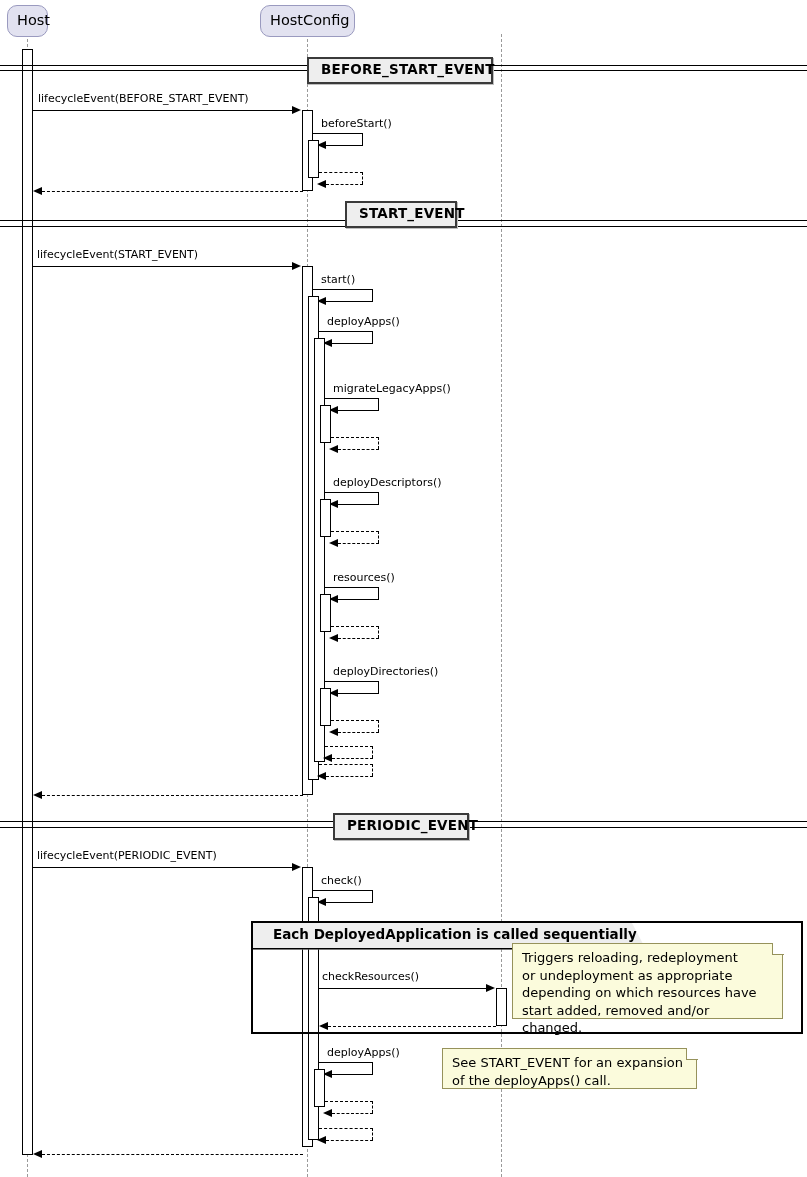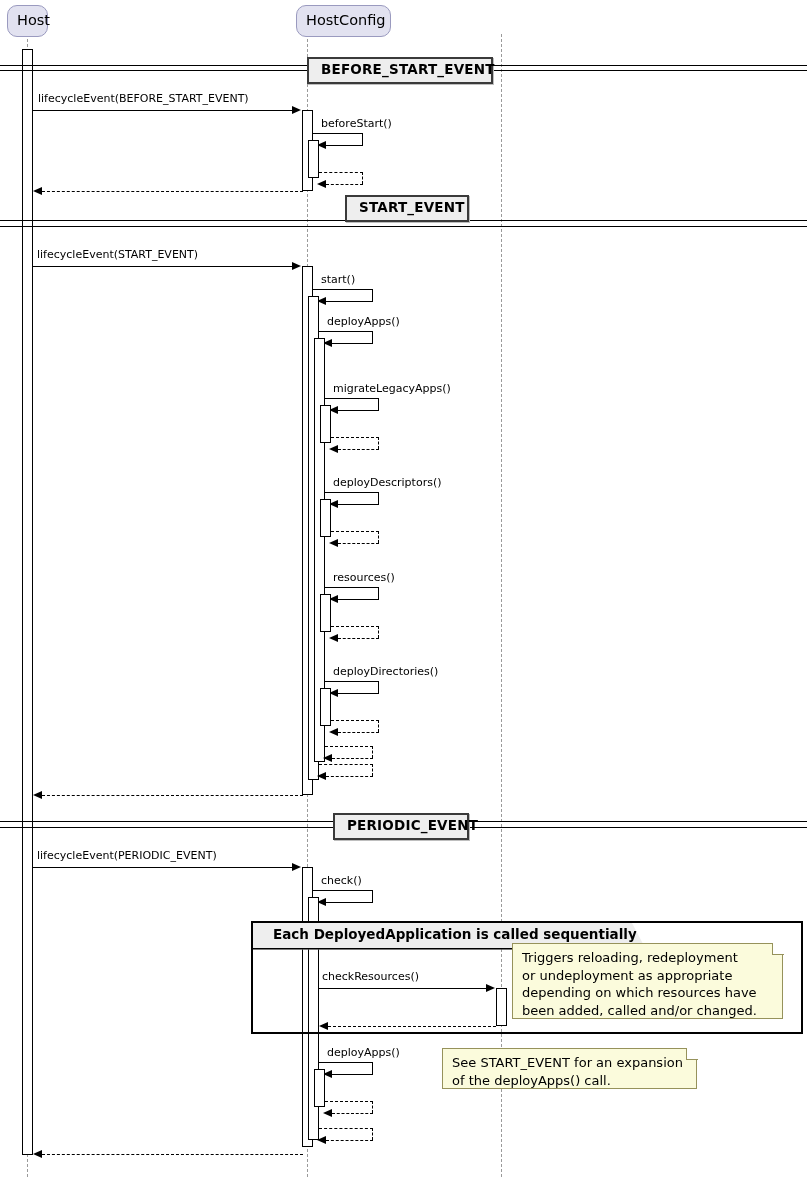--- a/index.html
+++ b/index.html
@@ -137,21 +137,21 @@
 </head>
 <body>
 
 <div id="root">
 
   <div class="lifeline" style="left:27px;top:34px;height:1143px;"></div>
   <div class="lifeline" style="left:307px;top:34px;height:1143px;"></div>
   <div class="lifeline" style="left:501px;top:34px;height:1143px;"></div>
 
   <div class="participant" style="left:7px;top:5px;width:41px;">Host</div>
-  <div class="participant" style="left:260px;top:5px;width:95px;margin-left:36px;">HostConfig</div>
+  <div class="participant" style="left:260px;top:5px;width:95px;">HostConfig</div>
 
   <div class="activation" style="left:22px;top:49px;width:11px;height:1106px;"></div>
 
   <div class="divider-rail" style="top:65px;"></div>
   <div class="divider-rail" style="top:70px;"></div>
   <div class="divider-box" style="left:307px;top:57px;width:186px;">BEFORE_START_EVENT</div>
 
   <div class="msg-label" style="left:38px;top:93px;">lifecycleEvent(BEFORE_START_EVENT)</div>
   <div class="msg-line" style="left:33px;top:110px;width:266px;"></div>
   <div class="arrow-r" style="left:292px;top:105.5px;"></div>
@@ -168,21 +168,21 @@
   <div class="self-top ret" style="left:319px;top:172px;width:44px;"></div>
   <div class="self-right ret" style="left:362px;top:172px;height:12px;"></div>
   <div class="self-bot ret" style="left:326px;top:184px;width:37px;"></div>
   <div class="arrow-l" style="left:317px;top:179.5px;"></div>
 
   <div class="msg-line ret" style="left:42px;top:191px;width:261px;"></div>
   <div class="arrow-l" style="left:33px;top:186.5px;"></div>
 
   <div class="divider-rail" style="top:220px;"></div>
   <div class="divider-rail" style="top:226px;"></div>
-  <div class="divider-box" style="left:345px;top:195px;width:124px;">START_EVENT</div>
+  <div class="divider-box" style="left:345px;top:201px;width:112px;">START_EVENT</div>
 
   <div class="msg-label" style="left:37px;top:249px;">lifecycleEvent(START_EVENT)</div>
   <div class="msg-line" style="left:33px;top:266px;width:266px;"></div>
   <div class="arrow-r" style="left:292px;top:261.5px;"></div>
 
   <div class="activation" style="left:302px;top:266px;width:11px;height:529px;"></div>
 
   <div class="msg-label" style="left:321px;top:274px;">start()</div>
   <div class="self-top" style="left:313px;top:289px;width:60px;"></div>
   <div class="self-right" style="left:372px;top:289px;height:12px;"></div>
@@ -282,21 +282,21 @@
   <div class="msg-line" style="left:319px;top:988px;width:174px;"></div>
   <div class="arrow-r" style="left:486px;top:983.5px;"></div>
   <div class="activation" style="left:496px;top:988px;width:11px;height:38px;"></div>
 
   <div class="msg-line ret" style="left:328px;top:1026px;width:168px;"></div>
   <div class="arrow-l" style="left:319px;top:1021.5px;"></div>
 
   <div class="note" style="left:512px;top:943px;width:271px;height:76px;">Triggers reloading, redeployment
 or undeployment as appropriate
 depending on which resources have
-been added, called and/or changed.</div>
+start added, removed and/or changed.</div>
   <div class="note-fold" style="left:772px;top:943px;"></div>
 
   <div class="msg-label" style="left:327px;top:1047px;">deployApps()</div>
   <div class="self-top" style="left:319px;top:1062px;width:54px;"></div>
   <div class="self-right" style="left:372px;top:1062px;height:12px;"></div>
   <div class="self-bot" style="left:332px;top:1074px;width:41px;"></div>
   <div class="arrow-l" style="left:323px;top:1069.5px;"></div>
   <div class="activation" style="left:314px;top:1069px;width:11px;height:38px;"></div>
 
   <div class="note" style="left:442px;top:1048px;width:255px;height:41px;">See START_EVENT for an expansion

